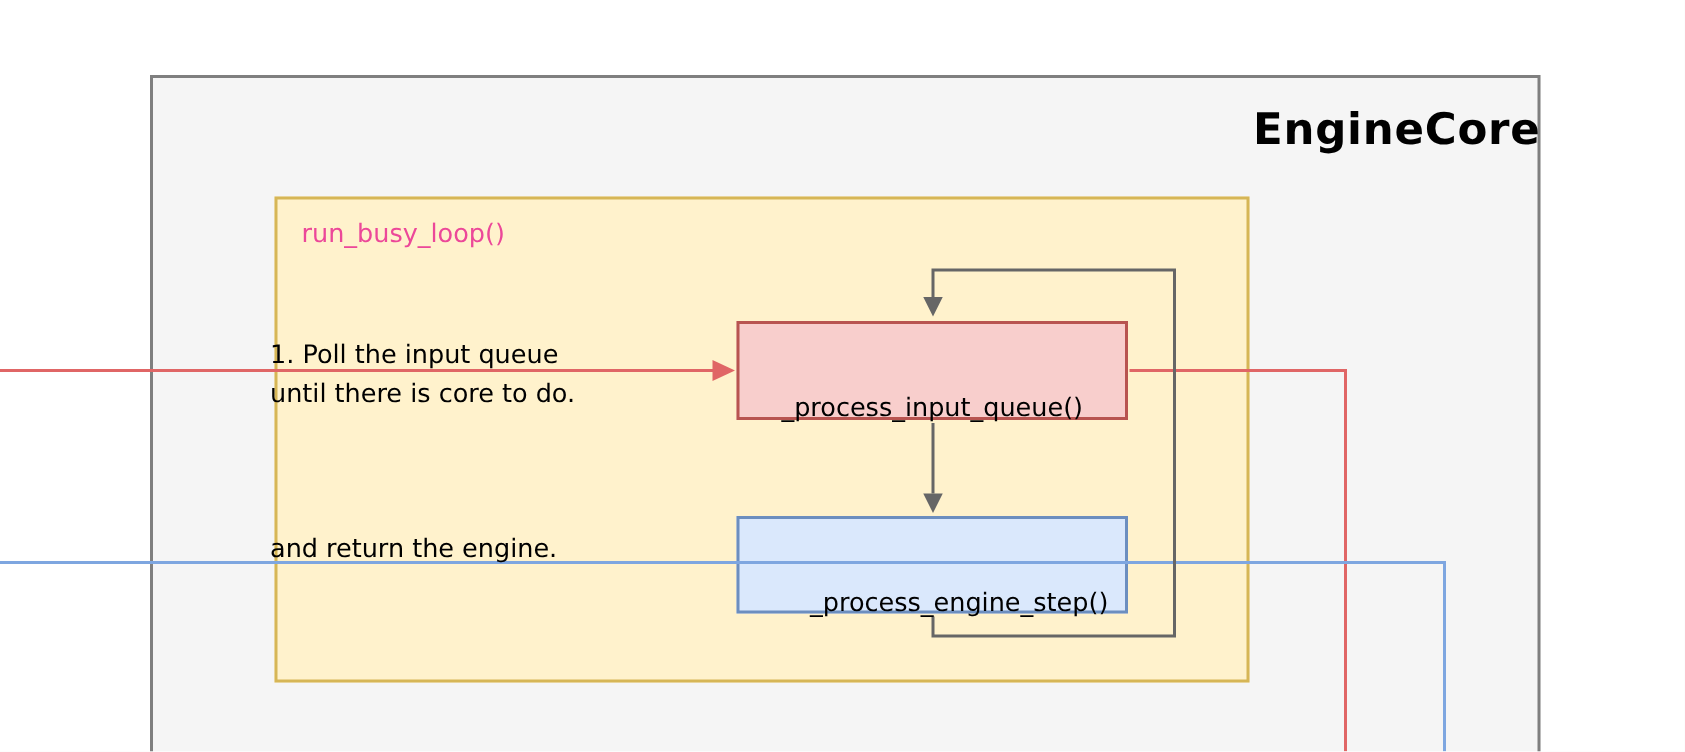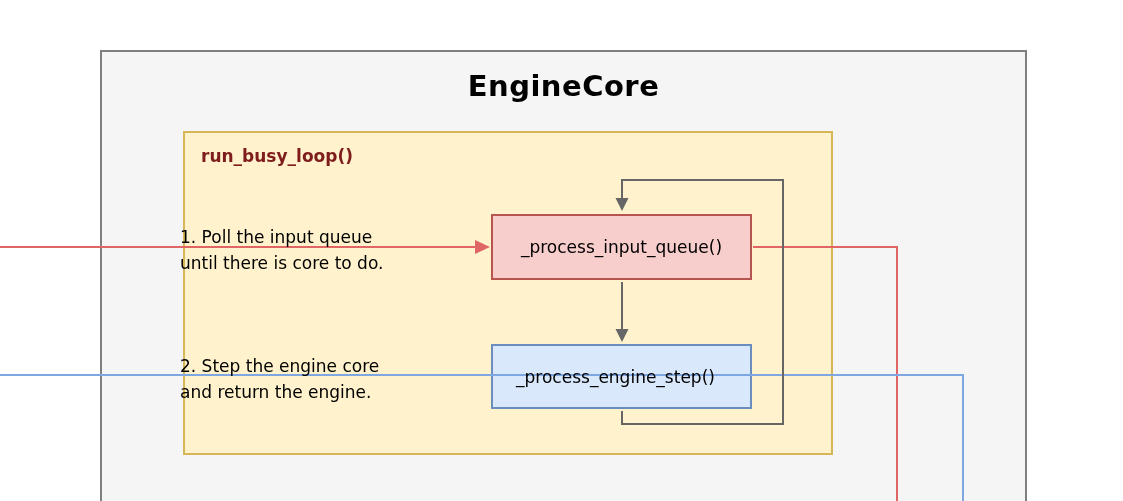--- a/index.html
+++ b/index.html
@@ -4,44 +4,44 @@
 <style>
   html,body{margin:0;padding:0;background:#ffffff;font-family:"DejaVu Sans",sans-serif;}
   .canvas{position:relative;width:1123px;height:501px;overflow:hidden;background:#ffffff;}
 
   .outer-box{
     position:absolute;left:100px;top:50px;width:927px;height:560px;
     box-sizing:border-box;background:var(--outer-fill);
     border:2px solid var(--outer-border);z-index:1;
   }
   .diagram-title{
-    position:absolute;left:100px;top:69px;width:927px;text-align:center;
+    position:absolute;left:100px;top:69px;width:927px;text-align:right;
     font-size:29px;font-weight:bold;color:#000;z-index:2;letter-spacing:0.5px;
   }
   .loop-box{
     position:absolute;left:183px;top:131px;width:650px;height:324px;
     box-sizing:border-box;background:var(--loop-fill);
     border:2px solid var(--loop-border);z-index:2;
   }
   .loop-label{
-    position:absolute;left:201px;top:146px;font-size:17px;font-weight:bold;color:#7f1d1d;z-index:5;
+    position:absolute;left:201px;top:146px;font-size:17px;font-weight:normal;color:#ec4899;z-index:5;
   }
 
   .node{position:absolute;box-sizing:border-box;z-index:3;}
   .node-input{left:491px;top:214px;width:261px;height:66px;
     background:var(--input-node-fill);border:2px solid var(--input-node-border);}
   .node-step{left:491px;top:344px;width:261px;height:65px;
     background:var(--step-node-fill);border:2px solid var(--step-node-border);}
 
   .node-label{
     position:absolute;z-index:5;display:flex;align-items:center;justify-content:center;
-    font-size:17px;color:#000;white-space:nowrap;pointer-events:none;
+    font-size:17px;color:#000;white-space:nowrap;pointer-events:none;margin-top:25px;
   }
   .node-label-input{left:491px;top:214px;width:261px;height:66px;}
-  .node-label-step{left:474px;top:344px;width:283px;height:65px;}
+  .node-label-step{left:498px;top:344px;width:283px;height:65px;}
 
   .annotation{
     position:absolute;z-index:5;width:310px;
     font-size:17px;line-height:26px;color:#000;pointer-events:none;
   }
   .annotation-1{left:180px;top:224px;}
   .annotation-2{left:180px;top:353px;}
 
   svg.wires{position:absolute;left:0;top:0;z-index:4;pointer-events:none;}
   .wire-red{stroke:var(--red-line);stroke-width:2;fill:none;}
@@ -90,17 +90,16 @@
 
   <div class="node-label node-label-input">_process_input_queue()</div>
   <div class="node-label node-label-step">_process_engine_step()</div>
 
   <div class="annotation annotation-1">
     <div>1. Poll the input queue</div>
     <div>until there is core to do.</div>
   </div>
 
   <div class="annotation annotation-2">
-    <div>2. Step the engine core</div>
     <div>and return the engine.</div>
   </div>
 
 </div>
 
 </body></html>

